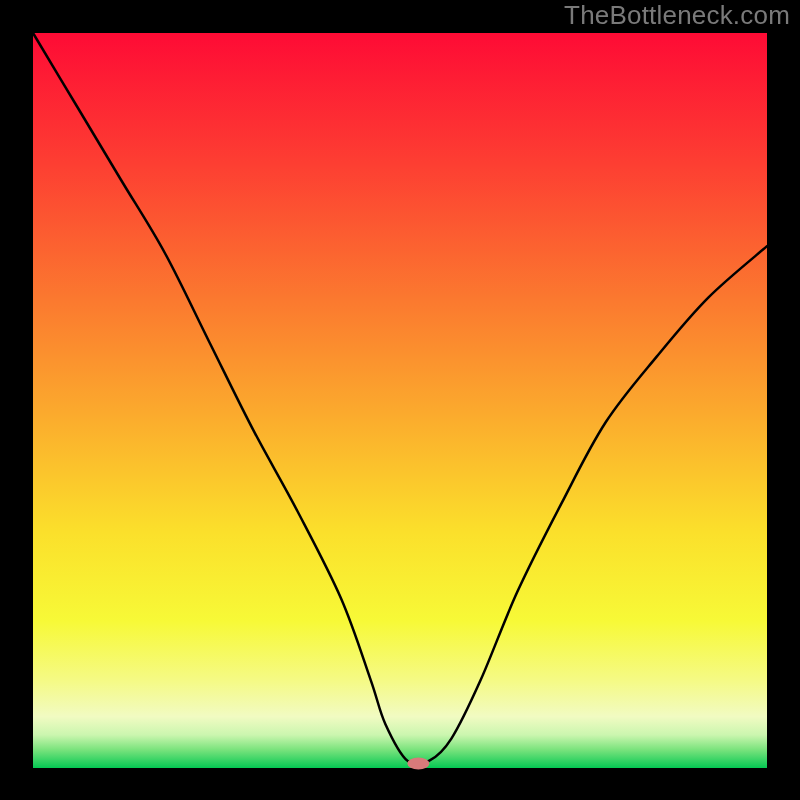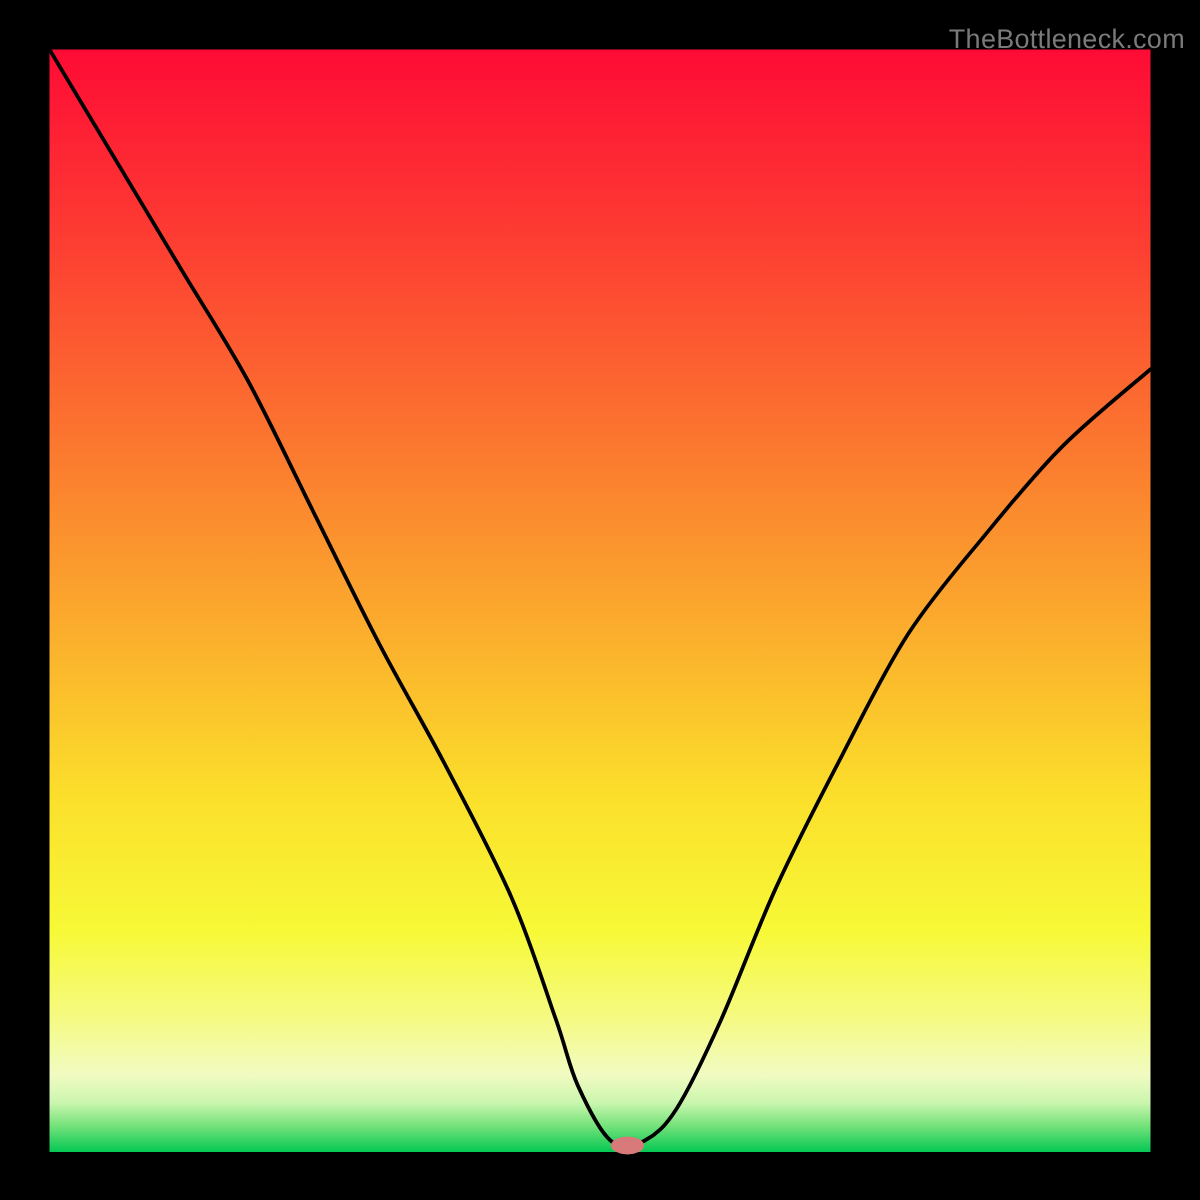--- a/index.html
+++ b/index.html
@@ -11,23 +11,23 @@
     overflow: hidden;
     font-family: "Helvetica Neue", Arial, sans-serif;
   }
   .wrap {
     position: relative;
     width: 800px;
     height: 800px;
   }
   .watermark {
     position: absolute;
-    top: 16px;
+    top: 0;
     right: 10px;
-    font-size: 18px;
+    font-size: 26px;
     font-weight: 400;
     color: #7a7a7a;
     letter-spacing: 0.2px;
     z-index: 50;
   }
   svg {
     position: absolute;
     top: 0;
     left: 0;
   }

